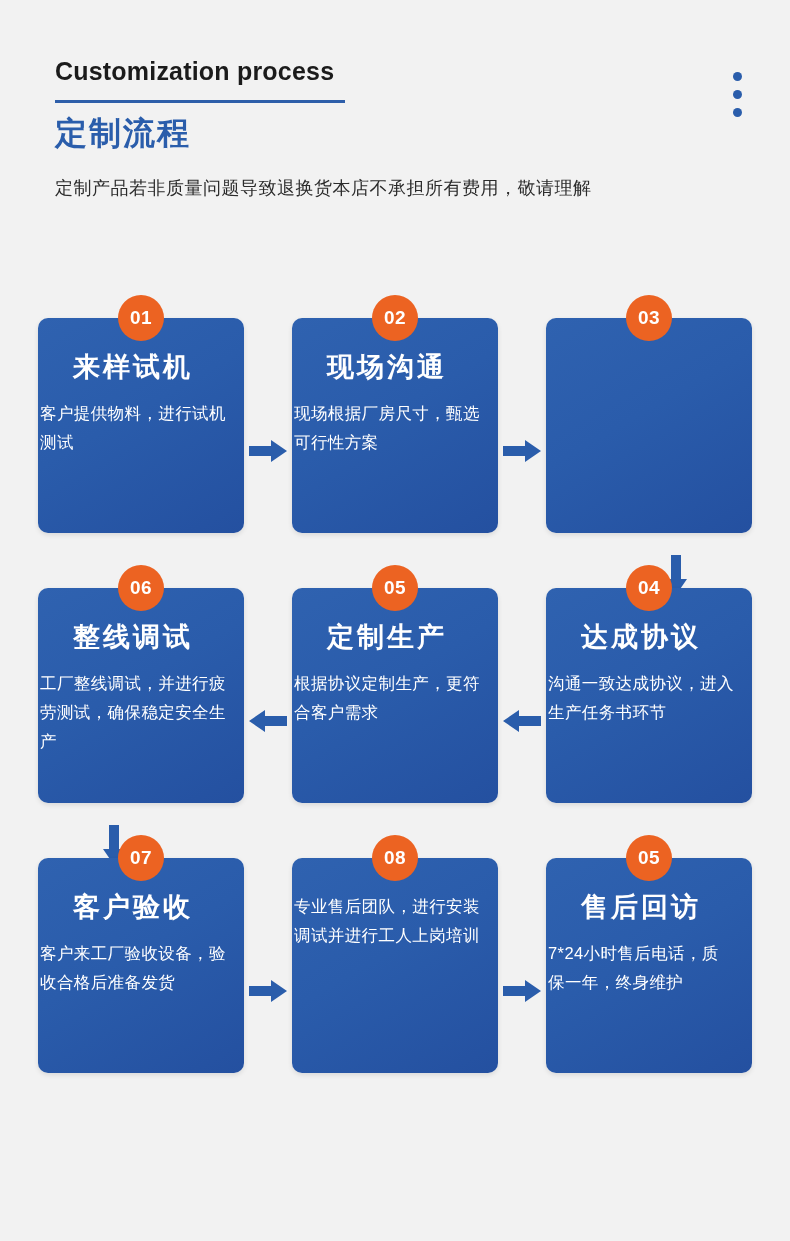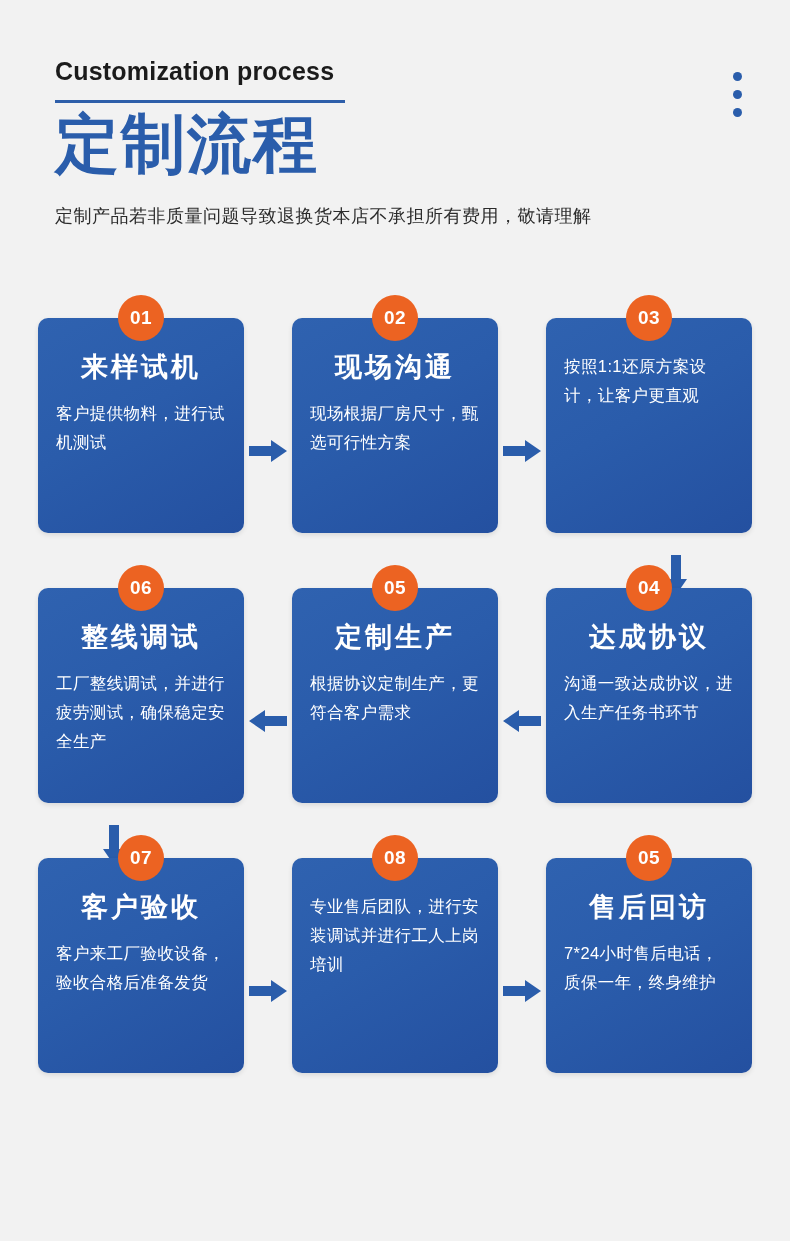--- a/index.html
+++ b/index.html
@@ -37,22 +37,22 @@
     letter-spacing: 0.2px;
     line-height: 1.1;
     padding-bottom: 14px;
   }
   .header-rule {
     width: 290px;
     height: 3px;
     background: #2e5faa;
   }
   .header-cn {
-    margin-top: 8px;
-    font-size: 64px;
+    margin-top: 14px;
+    font-size: 32px;
     font-weight: bold;
     color: #2a5dab;
     letter-spacing: 2px;
     line-height: 1.05;
   }
   .header-note {
     margin-top: 26px;
     font-size: 18px;
     color: #2b2b2b;
     letter-spacing: 0.5px;
@@ -102,21 +102,21 @@
   }
 
   .card {
     position: relative;
     margin-top: 18px;
     width: 206px;
     min-height: 215px;
     box-sizing: border-box;
     border-radius: 10px;
     background: linear-gradient(150deg, #2f62b0 0%, #2a5cab 45%, #2450a0 100%);
-    padding: 34px 18px 18px 18px;
+    padding: 34px 18px 18px 2px;
     color: #ffffff;
     box-shadow: 0 2px 5px rgba(0,0,0,0.10);
   }
   .badge {
     position: absolute;
     left: 50%;
     top: 0;
     transform: translate(-50%, -50%);
     width: 46px;
     height: 46px;
@@ -222,21 +222,20 @@
         <div class="arrow-h">
           <svg class="arrow-svg" width="38" height="22" viewBox="0 0 38 22">
             <path d="M0 6 H22 V0 L38 11 L22 22 V16 H0 Z" fill="#2a5dab"></path>
           </svg>
         </div>
       </div>
 
       <div class="cell">
         <div class="card">
           <div class="badge">03</div>
-          <div class="card-desc">按照1:1还原方案设计，让客户更直观</div>
         </div>
       </div>
 
       <div class="conn-right arrow-v">
         <svg class="arrow-svg" width="22" height="40" viewBox="0 0 22 40">
           <path d="M6 0 H16 V24 H22 L11 40 L0 24 H6 Z" fill="#2a5dab"></path>
         </svg>
       </div>
     </div>
 

